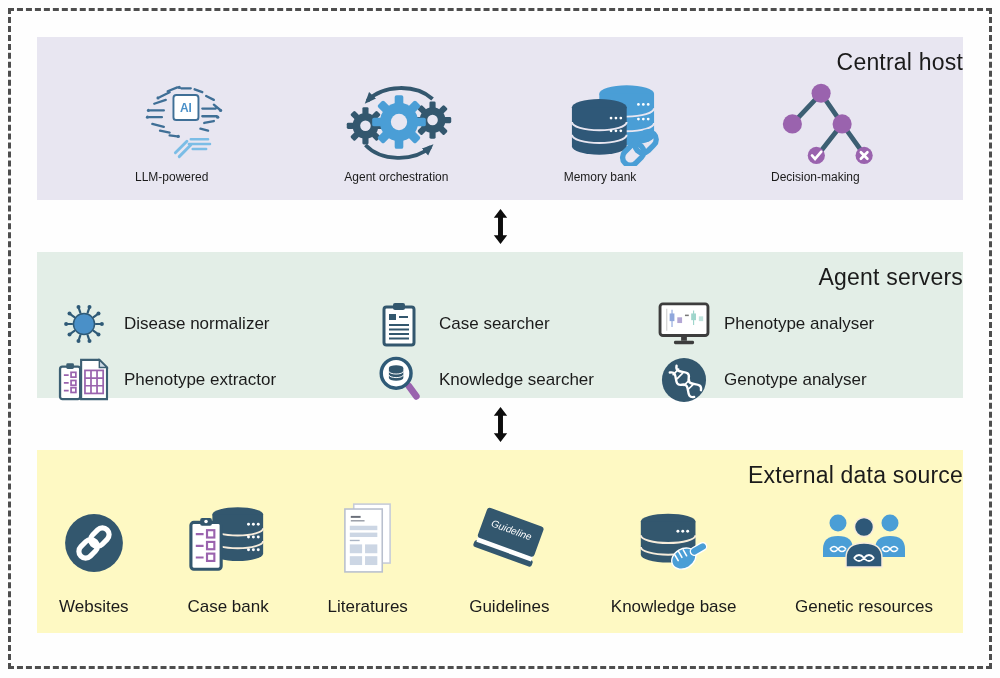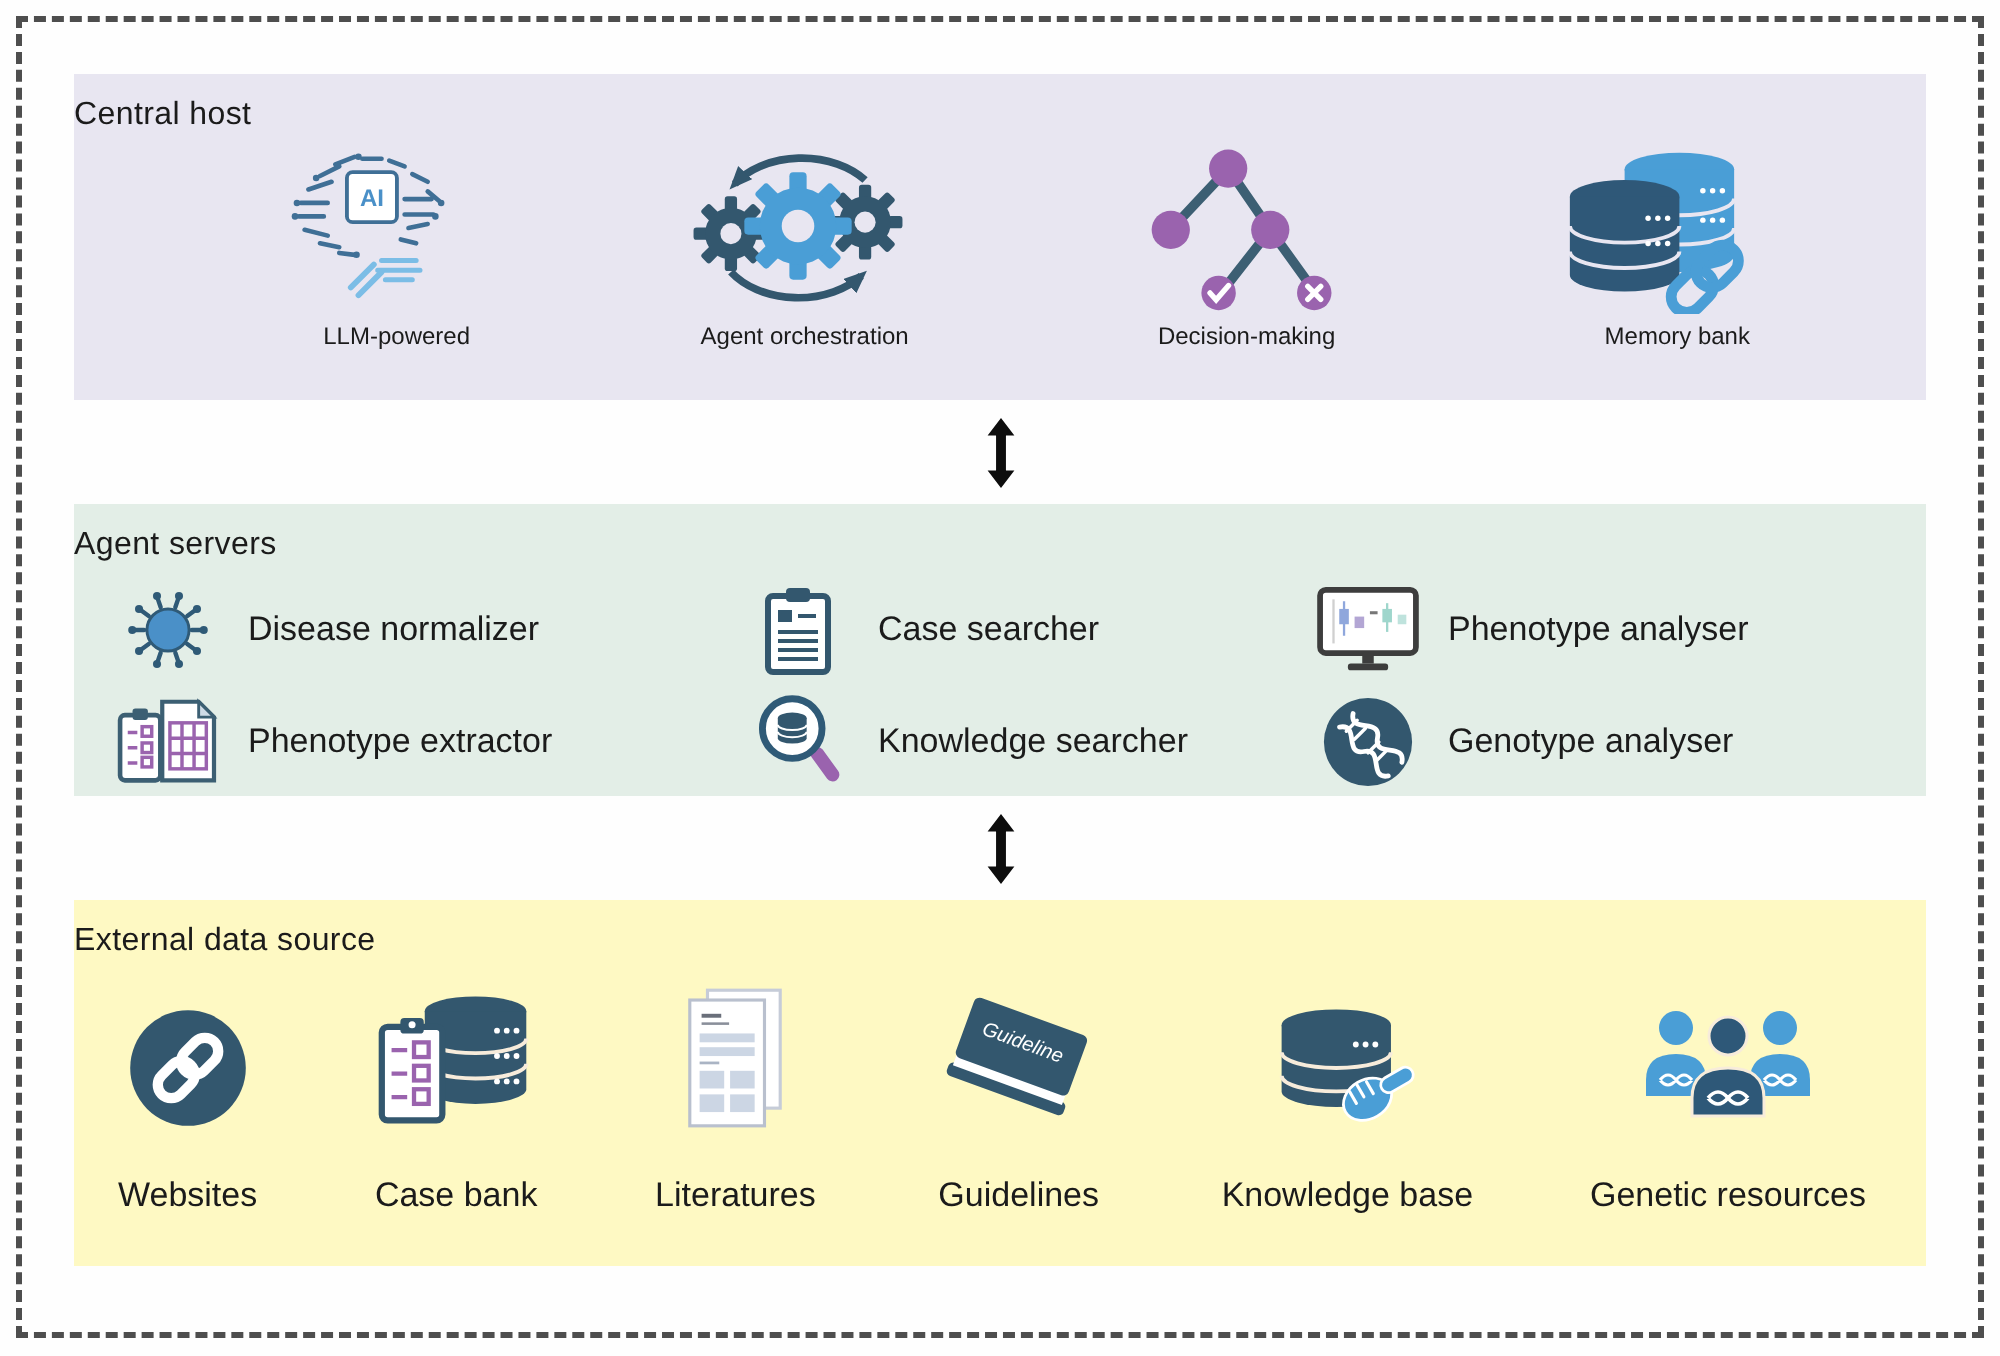--- a/index.html
+++ b/index.html
@@ -9,26 +9,26 @@
   }
   .outer-border {
     position:absolute; left:8px; top:8px; right:8px; bottom:9px;
     border:3.5px dashed #4e4e4e; pointer-events:none;
   }
   .content { position:absolute; left:37px; top:37px; width:926px; }
   .band { width:100%; }
   .band-central  { height:163px; background:#e8e6f1; }
   .band-agents   { height:146px; background:#e3eee7; }
   .band-external { height:183px; background:#fef9c3; }
-  .band-title { text-align:left; font-size:16px; padding-top:12px; letter-spacing:0.2px; }
+  .band-title { text-align:right; font-size:23px; padding-top:12px; letter-spacing:0.2px; }
   .arrow-row { height:52px; display:flex; align-items:center; justify-content:center; }
 
   
   .b1-items { display:flex; justify-content:space-between; padding:0 88px 0 98px; margin-top:0; }
-  .b1-item { display:flex; flex-direction:column; align-items:flex-end; }
+  .b1-item { display:flex; flex-direction:column; align-items:flex-start; }
   .b1-icon { height:92px; display:flex; align-items:center; justify-content:center; }
   .b1-label { font-size:12px; margin-top:2px; white-space:nowrap; }
 
   
   .b2-grid { display:grid; grid-template-columns:315px 285px auto; padding:8px 0 0 21px; row-gap:6px; }
   .b2-item { display:flex; align-items:center; gap:14px; font-size:17px; white-space:nowrap; }
   .b2-icon { width:52px; height:50px; display:flex; align-items:center; justify-content:center; flex:0 0 52px; }
 
   
   .b3-items { display:flex; justify-content:space-between; padding:6px 30px 0 22px; }
@@ -121,40 +121,20 @@
                 <circle r="20"></circle>
                   <circle r="8.5" fill="#e8e6f1"></circle>
               </g>
             </svg>
           </div>
           <div class="b1-label">Agent orchestration</div>
         </div>
 
         <div class="b1-item">
           <div class="b1-icon">
-            <svg width="104" height="88" viewBox="0 0 108 92">
-              <g stroke="#3c5f73" stroke-width="5" stroke-linecap="round">
-                <path d="M52,16 L22,48 M52,16 L74,48 M74,48 L49,80 M74,48 L97,80"></path>
-              </g>
-              <g fill="#9a63ae">
-                <circle cx="52" cy="16" r="10"></circle>
-                <circle cx="22" cy="48" r="10"></circle>
-                <circle cx="74" cy="48" r="10"></circle>
-                <circle cx="47" cy="81" r="9"></circle>
-                <circle cx="97" cy="81" r="9"></circle>
-              </g>
-              <path d="M42.5,81 l3.2,3.6 l6.5,-7.5" stroke="#fff" stroke-width="2.8" fill="none" stroke-linecap="round"></path>
-              <path d="M93.6,77.6 l6.8,6.8 M100.4,77.6 l-6.8,6.8" stroke="#fff" stroke-width="2.8" stroke-linecap="round"></path>
-            </svg>
-          </div>
-          <div class="b1-label">Decision-making</div>
-        </div>
-
-        <div class="b1-item">
-          <div class="b1-icon">
             <svg width="98" height="88" viewBox="0 0 100 90">
               <g fill="#4a9ed6">
                 <ellipse cx="64" cy="16" rx="28" ry="8.5"></ellipse>
                 <path d="M36,16 v44 a28,8.5 0 0 0 56,0 V16 z"></path>
               </g>
               <path d="M36,31 a28,8.5 0 0 0 56,0 M36,46 a28,8.5 0 0 0 56,0" stroke="#e8e6f1" stroke-width="2" fill="none"></path>
               <g fill="#fff">
                 <circle cx="76" cy="27" r="1.4"></circle>
                   <circle cx="81" cy="27" r="1.4"></circle>
                   <circle cx="86" cy="27" r="1.4"></circle>
@@ -175,20 +155,40 @@
                   <circle cx="53" cy="54" r="1.4"></circle>
                   <circle cx="58" cy="54" r="1.4"></circle>
               </g>
               <g transform="translate(77,72) rotate(-45)" stroke="#4a9ed6" stroke-width="5.5" fill="none">
                 <rect x="-21" y="-8" width="24" height="16" rx="8"></rect>
                 <rect x="-3" y="-8" width="24" height="16" rx="8"></rect>
               </g>
             </svg>
           </div>
           <div class="b1-label">Memory bank</div>
+        </div>
+
+        <div class="b1-item">
+          <div class="b1-icon">
+            <svg width="104" height="88" viewBox="0 0 108 92">
+              <g stroke="#3c5f73" stroke-width="5" stroke-linecap="round">
+                <path d="M52,16 L22,48 M52,16 L74,48 M74,48 L49,80 M74,48 L97,80"></path>
+              </g>
+              <g fill="#9a63ae">
+                <circle cx="52" cy="16" r="10"></circle>
+                <circle cx="22" cy="48" r="10"></circle>
+                <circle cx="74" cy="48" r="10"></circle>
+                <circle cx="47" cy="81" r="9"></circle>
+                <circle cx="97" cy="81" r="9"></circle>
+              </g>
+              <path d="M42.5,81 l3.2,3.6 l6.5,-7.5" stroke="#fff" stroke-width="2.8" fill="none" stroke-linecap="round"></path>
+              <path d="M93.6,77.6 l6.8,6.8 M100.4,77.6 l-6.8,6.8" stroke="#fff" stroke-width="2.8" stroke-linecap="round"></path>
+            </svg>
+          </div>
+          <div class="b1-label">Decision-making</div>
         </div>
 
       </div>
     </div>
 
     <div class="arrow-row">
       <svg width="17" height="35" viewBox="0 0 16 34">
         <path d="M8,0 L1.5,8.5 L5.6,8.5 L5.6,25.5 L1.5,25.5 L8,34 L14.5,25.5 L10.4,25.5 L10.4,8.5 L14.5,8.5 Z" fill="#0d0d0d"></path>
       </svg>
     </div>

